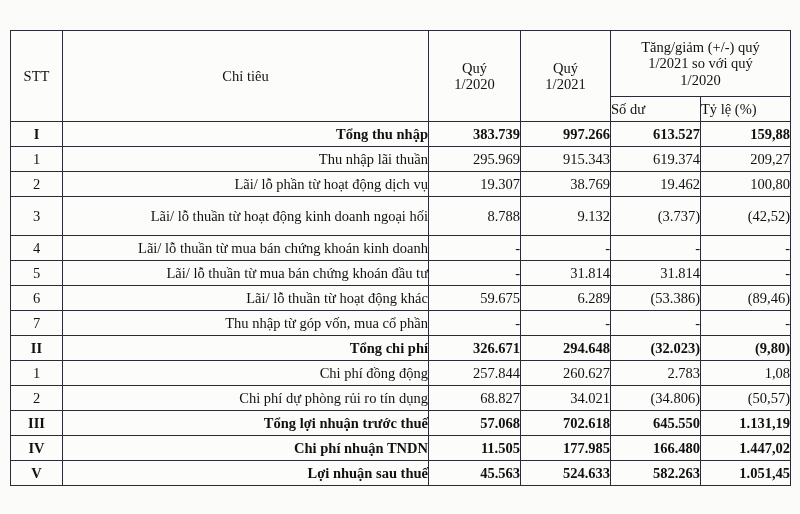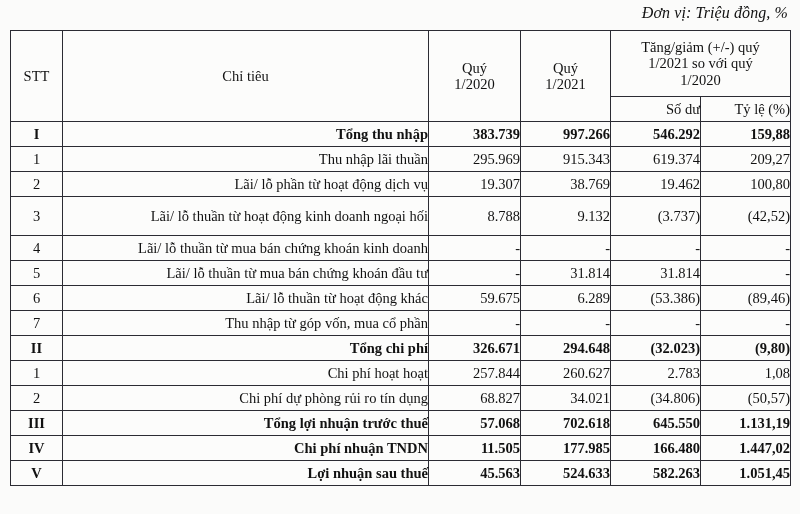--- a/index.html
+++ b/index.html
@@ -71,21 +71,21 @@
     padding: 3px 2px;
   }
   .hd-stt { height: 90px; text-align: center; }
   .hd-grp {
     font-weight: bold;
     font-size: 15.5px;
     line-height: 1.2;
     padding: 3px 4px;
   }
   .hd-sub {
-    text-align: right;
+    text-align: left;
     font-weight: bold;
     font-size: 15px;
     padding: 3px 2px;
     height: 24px;
   }
 
   
   td.stt {
     text-align: center;
     font-size: 15px;
@@ -107,21 +107,20 @@
   tr.tall td { height: 38px; }
   tr.std td  { height: 24px; }
 
   .two-line { line-height: 1.12; }
 </style>
 </head>
 <body>
 
 <div id="page">
 
-  <div class="unit-note">Đơn vị: Triệu đồng, %</div>
 
   <table class="fin">
     <colgroup>
       <col class="c-stt">
         <col class="c-name">
         <col class="c-q20">
       <col class="c-q21">
         <col class="c-sodu">
         <col class="c-tyle">
     </colgroup>
@@ -147,21 +146,21 @@
         <th class="hd-sub">Số dư</th>
         <th class="hd-sub">Tỷ lệ (%)</th>
       </tr>
     </thead>
     <tbody id="tbody">
         <tr class="bold std">
           <td class="stt">I</td>
           <td class="name">Tổng thu nhập</td>
           <td class="num">383.739</td>
           <td class="num">997.266</td>
-          <td class="num">546.292</td>
+          <td class="num">613.527</td>
           <td class="num">159,88</td>
         </tr>
         <tr class="std">
           <td class="stt">1</td>
           <td class="name">Thu nhập lãi thuần</td>
           <td class="num">295.969</td>
           <td class="num">915.343</td>
           <td class="num">619.374</td>
           <td class="num">209,27</td>
         </tr>
@@ -216,21 +215,21 @@
         <tr class="bold std">
           <td class="stt">II</td>
           <td class="name">Tổng chi phí</td>
           <td class="num">326.671</td>
           <td class="num">294.648</td>
           <td class="num">(32.023)</td>
           <td class="num">(9,80)</td>
         </tr>
         <tr class="std">
           <td class="stt">1</td>
-          <td class="name">Chi phí hoạt hoạt</td>
+          <td class="name">Chi phí đồng động</td>
           <td class="num">257.844</td>
           <td class="num">260.627</td>
           <td class="num">2.783</td>
           <td class="num">1,08</td>
         </tr>
         <tr class="std">
           <td class="stt">2</td>
           <td class="name">Chi phí dự phòng rủi ro tín dụng</td>
           <td class="num">68.827</td>
           <td class="num">34.021</td>

